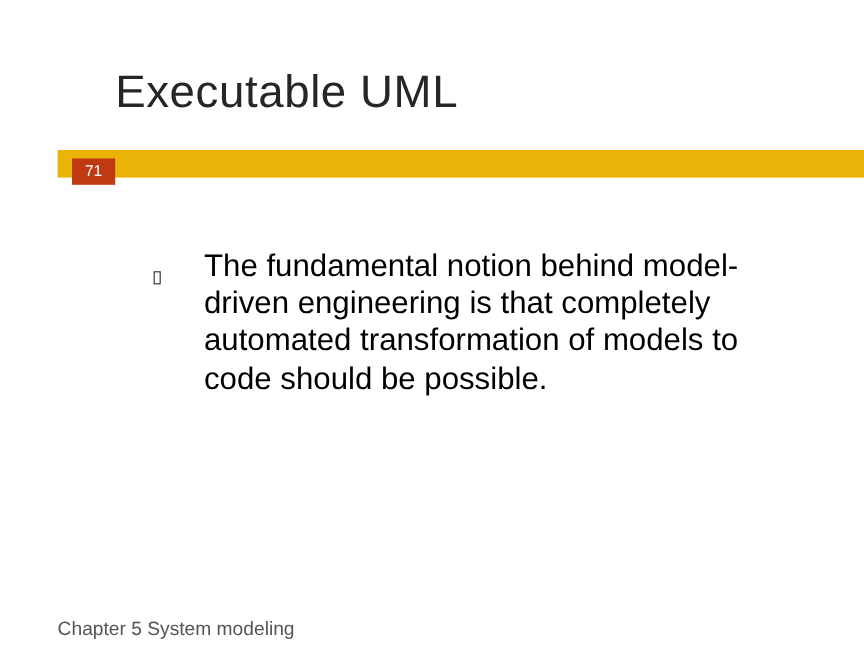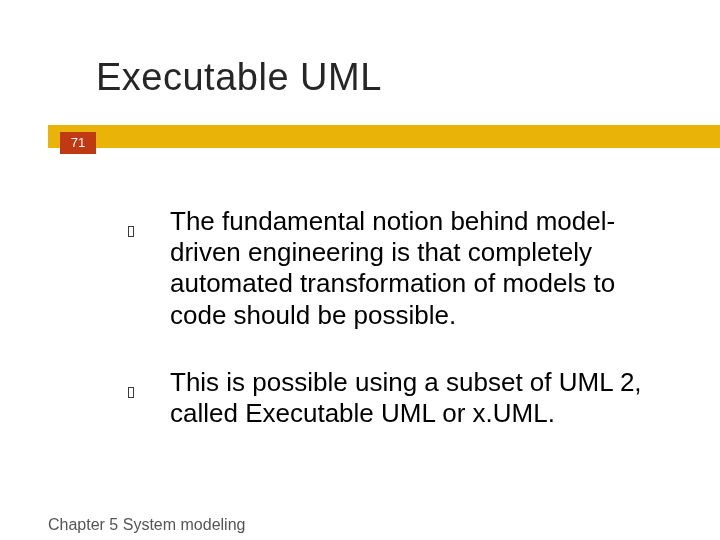--- a/index.html
+++ b/index.html
@@ -82,23 +82,17 @@
     <div class="page-badge">71</div>
   </div>
 
   <div class="body">
     <div class="bullet-row">
       <div class="bullet-marker">
           <span class="sq"></span>
         </div>
       <div class="bullet-text">The fundamental notion behind model-driven engineering is that completely automated transformation of models to code should be possible.</div>
     </div>
-    <div class="bullet-row">
-      <div class="bullet-marker">
-          <span class="sq"></span>
-        </div>
-      <div class="bullet-text">This is possible using a subset of UML 2, called Executable UML or x.UML.</div>
-    </div>
   </div>
 
   <div class="footer">Chapter 5 System modeling</div>
 
 </div>
 
 </body></html>

